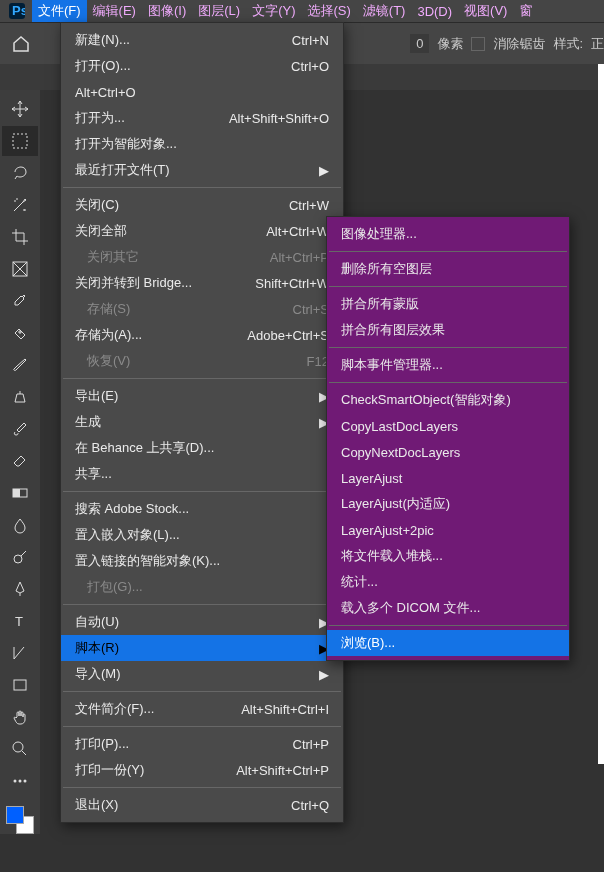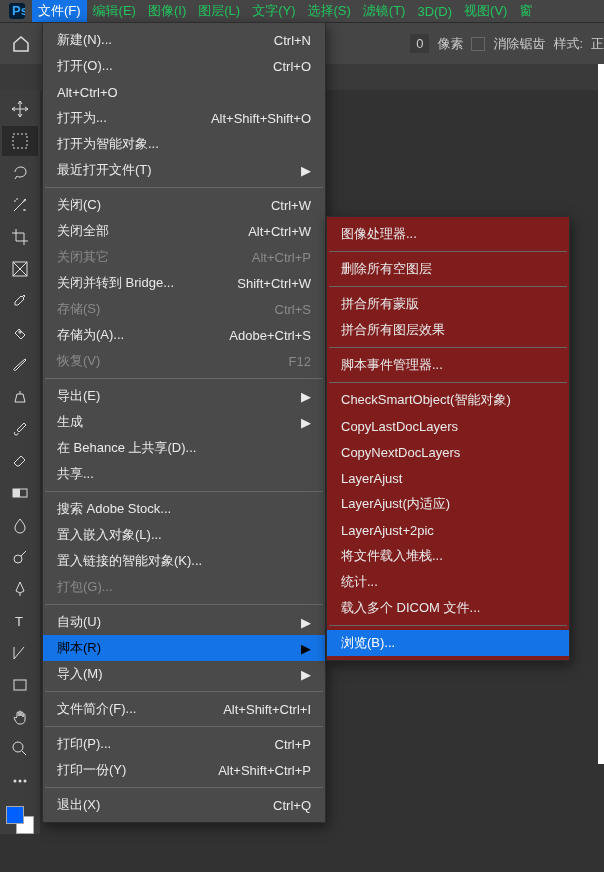--- a/index.html
+++ b/index.html
@@ -1,46 +1,46 @@
 <!DOCTYPE html>
 <html><head>
 <meta charset="utf-8">
 <style>
 * { margin: 0; padding: 0; box-sizing: border-box; font-family: "Microsoft YaHei", "Segoe UI", sans-serif; font-size: 13px; }
 body { background: #323232; color: #e0e0e0; width: 604px; height: 872px; overflow: hidden; position: relative; }
 
 .menubar { background: #454545; height: 22px; display: flex; align-items: center; padding-left: 2px; }
 .menubar .logo { width: 30px; height: 18px; display: flex; align-items: center; justify-content: center; }
 .menubar .logo svg { width: 16px; height: 16px; }
-.menubar .menu-item { padding: 2px 6px; cursor: default; color: #22c55e; }
+.menubar .menu-item { padding: 2px 6px; cursor: default; color: #f0abfc; }
 .menubar .menu-item.active { background: #1473e6; color: #fff; }
 
 .toolbar-row { background: #454545; height: 42px; display: flex; align-items: center; padding-left: 8px; gap: 8px; border-top: 1px solid #2a2a2a; }
 .toolbar-row .home-icon { width: 26px; height: 26px; display:flex; align-items:center; justify-content:center; }
 .toolbar-row .field { background: #3a3a3a; padding: 2px 6px; color: #ccc; }
 .toolbar-row .label { color: #ccc; }
 .toolbar-row .checkbox { width:14px; height:14px; border:1px solid #666; display:inline-block; }
 
 .tool-panel { position: absolute; left: 0; top: 90px; width: 40px; background: #3d3d3d; display: flex; flex-direction: column; align-items: center; padding-top: 4px; }
 .tool-panel .tool { width: 36px; height: 30px; display: flex; align-items: center; justify-content: center; color: #d0d0d0; cursor: default; margin-bottom: 2px; }
 .tool-panel .tool.selected { background: #2a2a2a; }
 .tool-panel .swatch-row { margin-top: 8px; position: relative; width: 28px; height: 28px; }
 .tool-panel .swatch-fore { position:absolute; left:0; top:0; width:18px; height:18px; background:#0060ff; border:1px solid #aaa; }
 .tool-panel .swatch-back { position:absolute; right:0; bottom:0; width:18px; height:18px; background:#fff; border:1px solid #aaa; }
 
 .canvas-tab { position: absolute; left: 0; top: 64px; height: 26px; background:#3a3a3a; width:100%; }
 
-.dropdown { position: absolute; left: 42px; top: 22px; width: 284px; background: #4a4a4a; border: 1px solid #2d2d2d; box-shadow: 2px 4px 12px rgba(0,0,0,0.5); padding: 4px 0; }
+.dropdown { position: absolute; left: 60px; top: 22px; width: 284px; background: #4a4a4a; border: 1px solid #2d2d2d; box-shadow: 2px 4px 12px rgba(0,0,0,0.5); padding: 4px 0; }
 .dropdown .row { display: flex; justify-content: space-between; align-items: center; padding: 4px 14px; color: #eaeaea; cursor: default; height: 26px; }
-.dropdown .row.disabled { color: #8a8a8a; }
+.dropdown .row.disabled { color: #8a8a8a; margin-left: 12px; }
 .dropdown .row.hover { background: #1473e6; color: #000000; }
 .dropdown .row .arrow { width: 10px; text-align: right; color: inherit; }
 .dropdown .sep { height: 1px; background: #676767; margin: 4px 2px; }
 
-.submenu { position: absolute; left: 326px; top: 216px; width: 244px; background: #7f1d1d; border: 1px solid #2d2d2d; box-shadow: 2px 4px 12px rgba(0,0,0,0.5); padding: 4px 0; }
+.submenu { position: absolute; left: 326px; top: 216px; width: 244px; background: #701a75; border: 1px solid #2d2d2d; box-shadow: 2px 4px 12px rgba(0,0,0,0.5); padding: 4px 0; }
 .submenu .row { display: flex; align-items: center; padding: 4px 14px; color: #eaeaea; cursor: default; height: 26px; }
 .submenu .row.hover { background: #1473e6; color:#fff; }
 .submenu .sep { height: 1px; background: #676767; margin: 4px 2px; }
 
 .shortcut { color: inherit; }
 
 .panel-edge { position:absolute; right:0; top:64px; width:6px; height: 700px; background:#fff; }
 </style>
 </head>
 <body>

